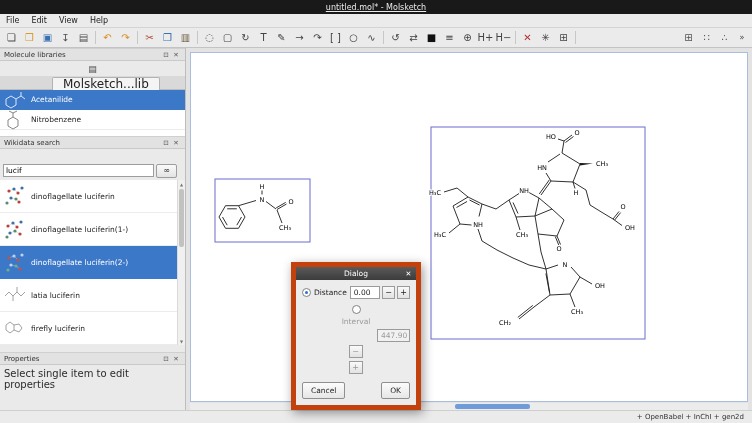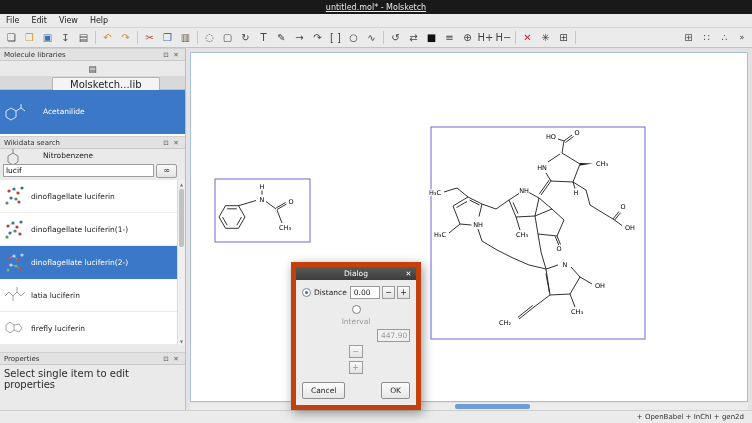--- a/index.html
+++ b/index.html
@@ -34,25 +34,25 @@
   .panel-header .spacer{flex:1;}
   .ph-btn{width:10px;height:10px;display:flex;align-items:center;justify-content:center;
     font-size:6.5px;color:#555;}
   #lib-header{top:0;}
   #lib-tools{position:absolute;left:0;top:13px;width:185px;height:15px;display:flex;
     align-items:center;justify-content:center;}
   .mini-btn{width:15px;height:13px;display:flex;align-items:center;justify-content:center;
     font-size:9px;color:#4a4a4a;}
   #lib-tabbar{position:absolute;left:0;top:28px;width:185px;height:14px;background:#d9d9d9;
     border-bottom:1px solid #bcbcbc;box-sizing:border-box;}
-  .tab{position:absolute;left:52px;top:1px;height:13px;padding:0 17px;background:#f4f4f4;
-    border:1px solid #b3b3b3;border-bottom:none;border-radius:2px 2px 0 0;font-size:10px;
+  .tab{position:absolute;left:52px;top:1px;height:13px;padding:0 10px;background:#f4f4f4;
+    border:1px solid #b3b3b3;border-bottom:none;border-radius:2px 2px 0 0;font-size:12px;
     display:flex;align-items:center;box-sizing:border-box;}
   #lib-list{position:absolute;left:0;top:42px;width:185px;height:58px;background:#fff;}
-  .lib-row{height:44px;display:flex;align-items:center;gap:16px;padding:0 3px;
+  .lib-row{height:20px;display:flex;align-items:center;gap:4px;padding:0 3px;
     border-bottom:1px solid #ececec;box-sizing:border-box;color:#1c1c1c;}
   .lib-row.selected{background:#3c78c8;color:#fff;border-bottom-color:#3c78c8;}
   #wd-header{top:88px;}
   #wd-search{position:absolute;left:0;top:114px;width:185px;height:17px;display:flex;
     align-items:center;padding:0 3px;gap:2px;box-sizing:border-box;}
   #wd-search input{width:151px;height:13px;border:1px solid #9d9d9d;background:#fff;
     font-size:7.5px;font-family:inherit;padding:0 2px;box-sizing:border-box;}
   .search-btn{width:21px;height:14px;border:1px solid #9d9d9d;border-radius:2px;
     background:linear-gradient(#fafafa,#e3e3e3);display:flex;align-items:center;
     justify-content:center;font-size:8px;color:#333;box-sizing:border-box;}

